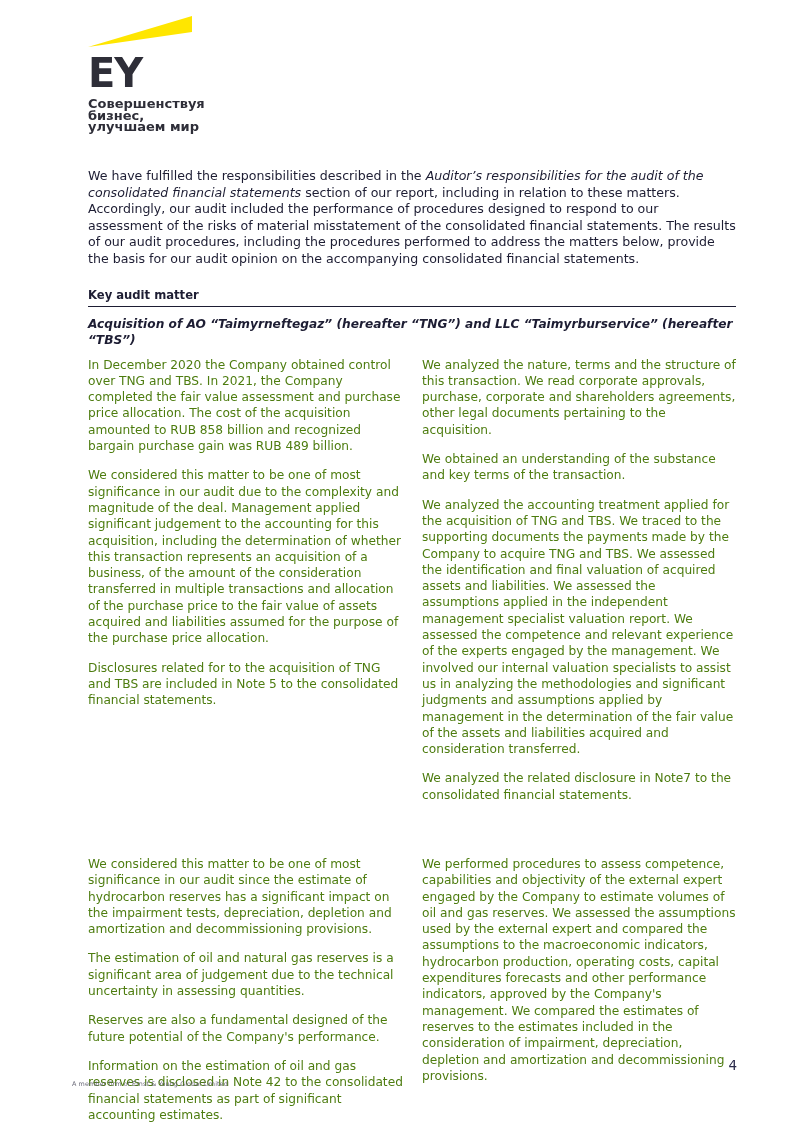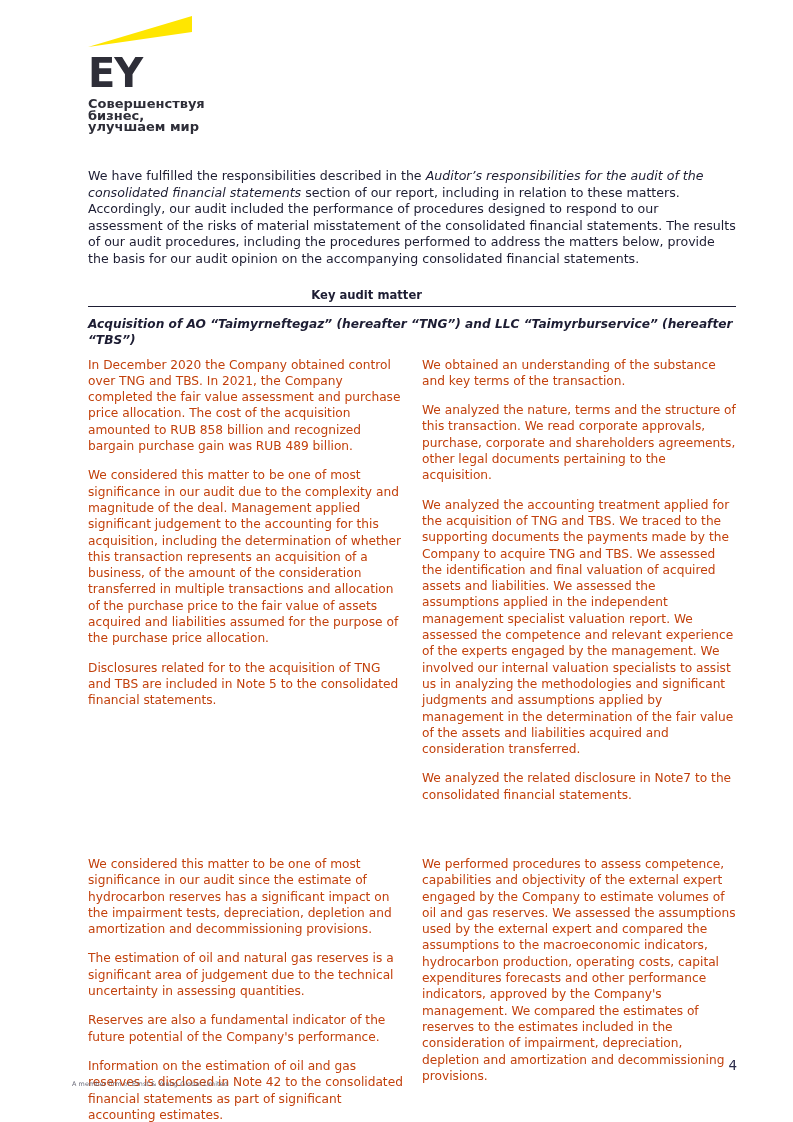--- a/index.html
+++ b/index.html
@@ -75,21 +75,21 @@
     display: flex;
     border-bottom: 1.4px solid #1d1d33;
     padding-bottom: 3px;
   }
   .kam-col-head {
     font-size: 11.6px;
     font-weight: 700;
     line-height: 15px;
     color: #1d1d33;
   }
-  .kam-col-head.left  { width: 334px; text-align: right; }
+  .kam-col-head.left  { width: 334px; }
   .kam-col-head.right { width: 314px; }
 
   .kam-section-title {
     font-size: 12.2px;
     font-style: italic;
     font-weight: 700;
     line-height: 16px;
     color: #1d1d33;
     margin-top: 9px;
   }
@@ -105,21 +105,21 @@
   }
   .kam-col-right {
     width: 314px;
     box-sizing: border-box;
   }
   .kam-col-left p,
   .kam-col-right p {
     font-size: 12.2px;
     line-height: 16.3px;
     margin: 0 0 13px 0;
-    color: #c2410c;
+    color: #4d7c0f;
   }
   .kam-col-left p:last-child,
   .kam-col-right p:last-child { margin-bottom: 0; }
 
   .section-gap { height: 44px; }
 
   
   .page-number {
     position: absolute;
     right: 56px;
@@ -163,36 +163,36 @@
 
     <div>
       <div class="kam-section-title">Acquisition of AO “Taimyrneftegaz” (hereafter “TNG”) and LLC “Taimyrburservice” (hereafter “TBS”)</div>
       <div class="kam-cols">
         <div class="kam-col-left">
           <p>In December 2020 the Company obtained control over TNG and TBS. In 2021, the Company completed the fair value assessment and purchase price allocation. The cost of the acquisition amounted to RUB 858 billion and recognized bargain purchase gain was RUB 489 billion.</p>
           <p>We considered this matter to be one of most significance in our audit due to the complexity and magnitude of the deal. Management applied significant judgement to the accounting for this acquisition, including the determination of whether this transaction represents an acquisition of a business, of the amount of the consideration transferred in multiple transactions and allocation of the purchase price to the fair value of assets acquired and liabilities assumed for the purpose of the purchase price allocation.</p>
           <p>Disclosures related for to the acquisition of TNG and TBS are included in Note 5 to the consolidated financial statements.</p>
         </div>
         <div class="kam-col-right">
+          <p>We analyzed the nature, terms and the structure of this transaction. We read corporate approvals, purchase, corporate and shareholders agreements, other legal documents pertaining to the acquisition.</p>
           <p>We obtained an understanding of the substance and key terms of the transaction.</p>
-          <p>We analyzed the nature, terms and the structure of this transaction. We read corporate approvals, purchase, corporate and shareholders agreements, other legal documents pertaining to the acquisition.</p>
           <p>We analyzed the accounting treatment applied for the acquisition of TNG and TBS. We traced to the supporting documents the payments made by the Company to acquire TNG and TBS. We assessed the identification and final valuation of acquired assets and liabilities. We assessed the assumptions applied in the independent management specialist valuation report. We assessed the competence and relevant experience of the experts engaged by the management. We involved our internal valuation specialists to assist us in analyzing the methodologies and significant judgments and assumptions applied by management in the determination of the fair value of the assets and liabilities acquired and consideration transferred.</p>
           <p>We analyzed the related disclosure in Note7 to the consolidated financial statements.</p>
         </div>
       </div>
     </div>
 
     <div class="section-gap"></div>
 
     <div>
       <div class="kam-cols">
         <div class="kam-col-left">
           <p>We considered this matter to be one of most significance in our audit since the estimate of hydrocarbon reserves has a significant impact on the impairment tests, depreciation, depletion and amortization and decommissioning provisions.</p>
           <p>The estimation of oil and natural gas reserves is a significant area of judgement due to the technical uncertainty in assessing quantities.</p>
-          <p>Reserves are also a fundamental indicator of the future potential of the Company's performance.</p>
+          <p>Reserves are also a fundamental designed of the future potential of the Company's performance.</p>
           <p>Information on the estimation of oil and gas reserves is disclosed in Note 42 to the consolidated financial statements as part of significant accounting estimates.</p>
         </div>
         <div class="kam-col-right">
           <p>We performed procedures to assess competence, capabilities and objectivity of the external expert engaged by the Company to estimate volumes of oil and gas reserves. We assessed the assumptions used by the external expert and compared the assumptions to the macroeconomic indicators, hydrocarbon production, operating costs, capital expenditures forecasts and other performance indicators, approved by the Company's management. We compared the estimates of reserves to the estimates included in the consideration of impairment, depreciation, depletion and amortization and decommissioning provisions.</p>
         </div>
       </div>
     </div>
 
   </div>
 </div>

